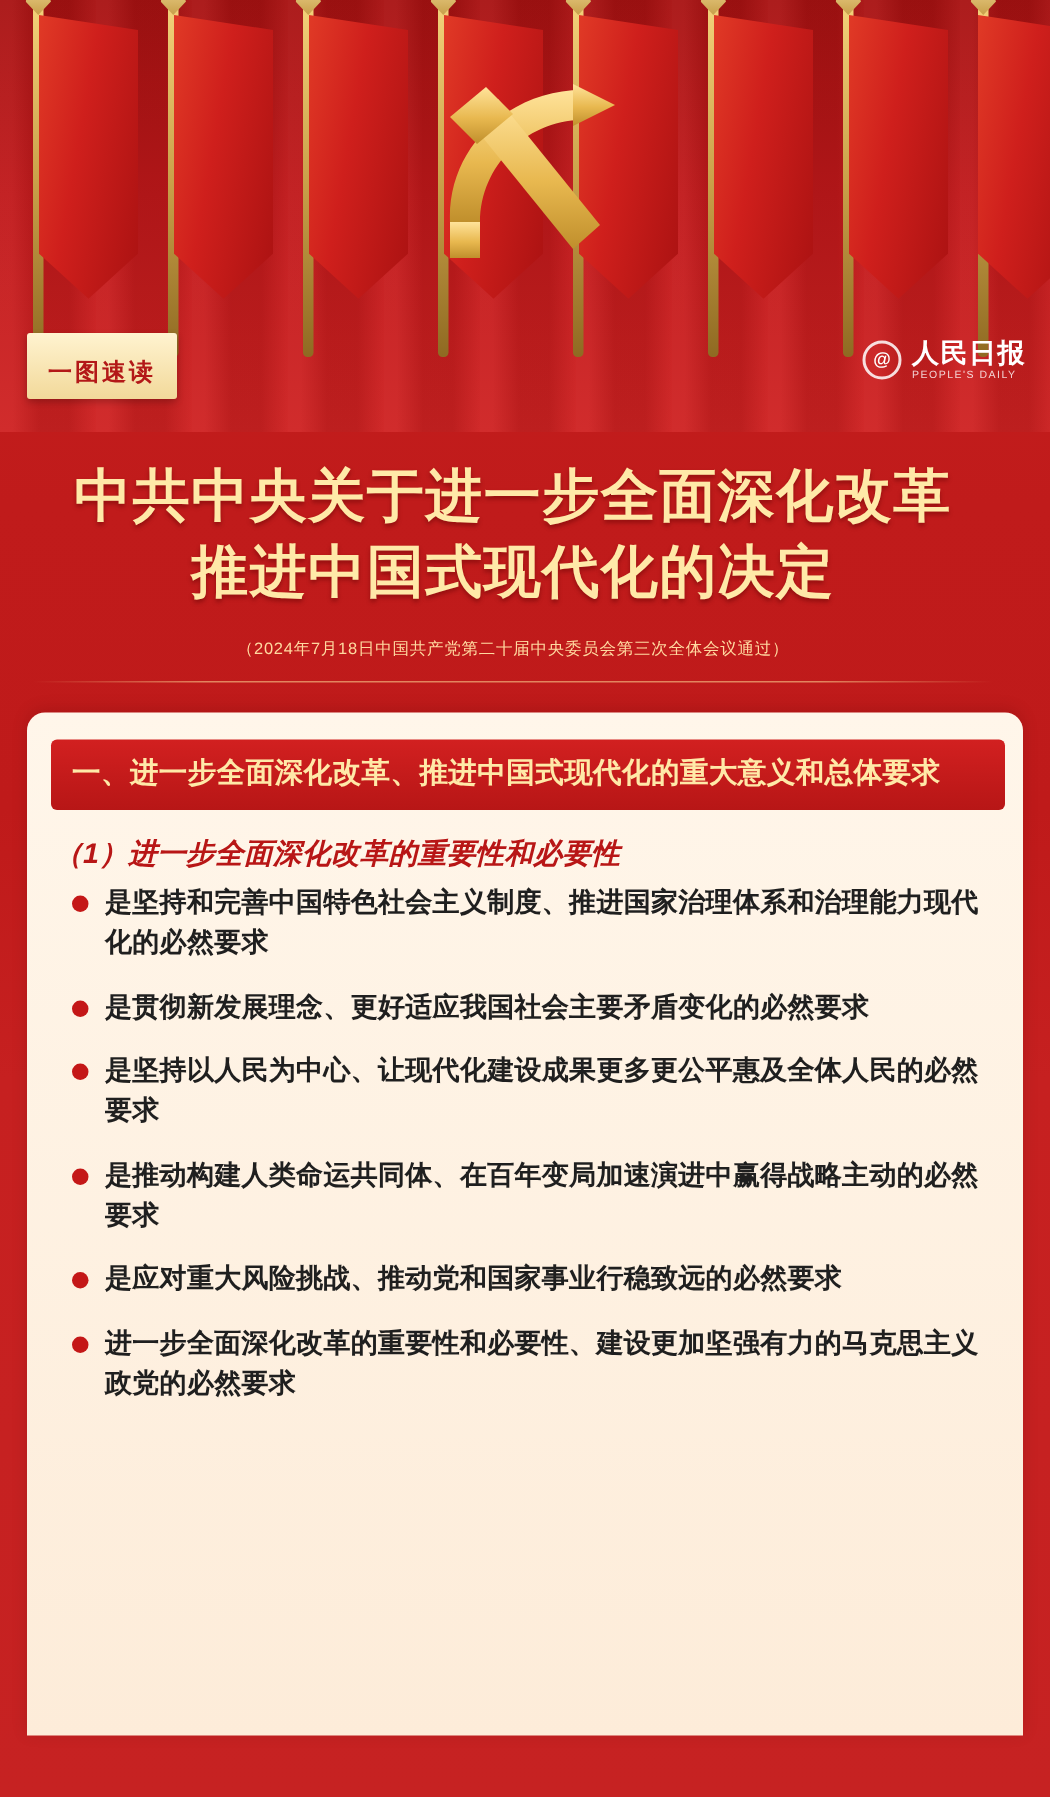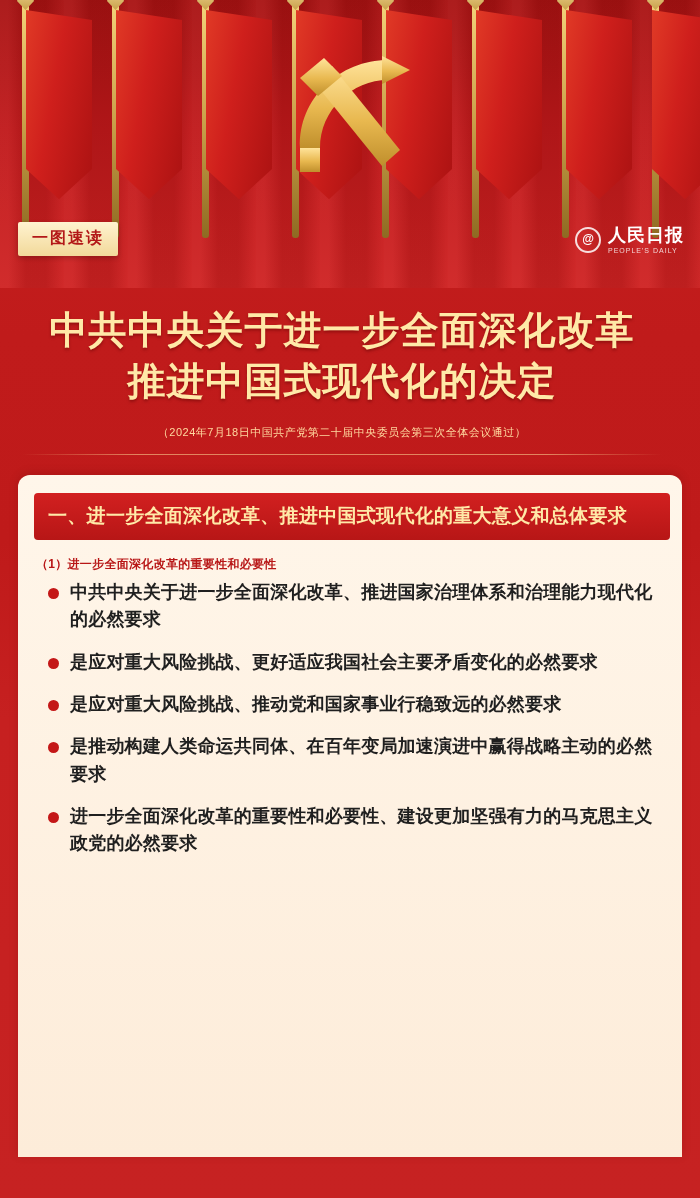--- a/index.html
+++ b/index.html
@@ -79,21 +79,21 @@
   }
   .badge-read {
     position: absolute;
     left: 18px;
     top: 222px;
     background: linear-gradient(180deg, #fff3d0, #f2d99a);
     color: #b31818;
     font-size: 16px;
     font-weight: bold;
     letter-spacing: 2px;
-    padding: 6px 14px 7px 14px;
+    padding: 16px 14px 7px 14px;
     border-radius: 2px;
     z-index: 6;
     box-shadow: 0 2px 5px rgba(0,0,0,0.22);
   }
   .logo {
     position: absolute;
     right: 16px;
     top: 226px;
     display: flex;
     align-items: center;
@@ -171,24 +171,25 @@
     color: #ffe9a8;
     border-radius: 4px;
     padding: 9px 14px 10px 14px;
     font-size: 19px;
     font-weight: bold;
     line-height: 1.45;
     letter-spacing: 0.3px;
   }
   .sub-head {
     margin: 16px 0 6px 2px;
-    font-size: 12px;
+    font-size: 19px;
     font-weight: bold;
     color: #b81616;
     letter-spacing: 0.3px;
+    font-style: italic;
   }
   ul.bullets {
     list-style: none;
     margin: 0;
     padding: 0 2px 0 14px;
   }
   ul.bullets li {
     position: relative;
     font-size: 18px;
     line-height: 1.52;
@@ -266,21 +267,22 @@
     <div class="title-line">中共中央关于进一步全面深化改革</div>
     <div class="title-line second">推进中国式现代化的决定</div>
     <div class="subtitle">（2024年7月18日中国共产党第二十届中央委员会第三次全体会议通过）</div>
     <div class="divider"></div>
   </div>
 
   <div class="card">
     <div class="section-head">一、进一步全面深化改革、推进中国式现代化的重大意义和总体要求</div>
     <div class="sub-head">（1）进一步全面深化改革的重要性和必要性</div>
     <ul class="bullets">
-      <li>中共中央关于进一步全面深化改革、推进国家治理体系和治理能力现代化的必然要求</li>
-      <li>是应对重大风险挑战、更好适应我国社会主要矛盾变化的必然要求</li>
+      <li>是坚持和完善中国特色社会主义制度、推进国家治理体系和治理能力现代化的必然要求</li>
+      <li>是贯彻新发展理念、更好适应我国社会主要矛盾变化的必然要求</li>
+      <li>是坚持以人民为中心、让现代化建设成果更多更公平惠及全体人民的必然要求</li>
+      <li>是推动构建人类命运共同体、在百年变局加速演进中赢得战略主动的必然要求</li>
       <li>是应对重大风险挑战、推动党和国家事业行稳致远的必然要求</li>
-      <li>是推动构建人类命运共同体、在百年变局加速演进中赢得战略主动的必然要求</li>
       <li>进一步全面深化改革的重要性和必要性、建设更加坚强有力的马克思主义政党的必然要求</li>
     </ul>
   </div>
 
 </div>
 
 </body></html>

